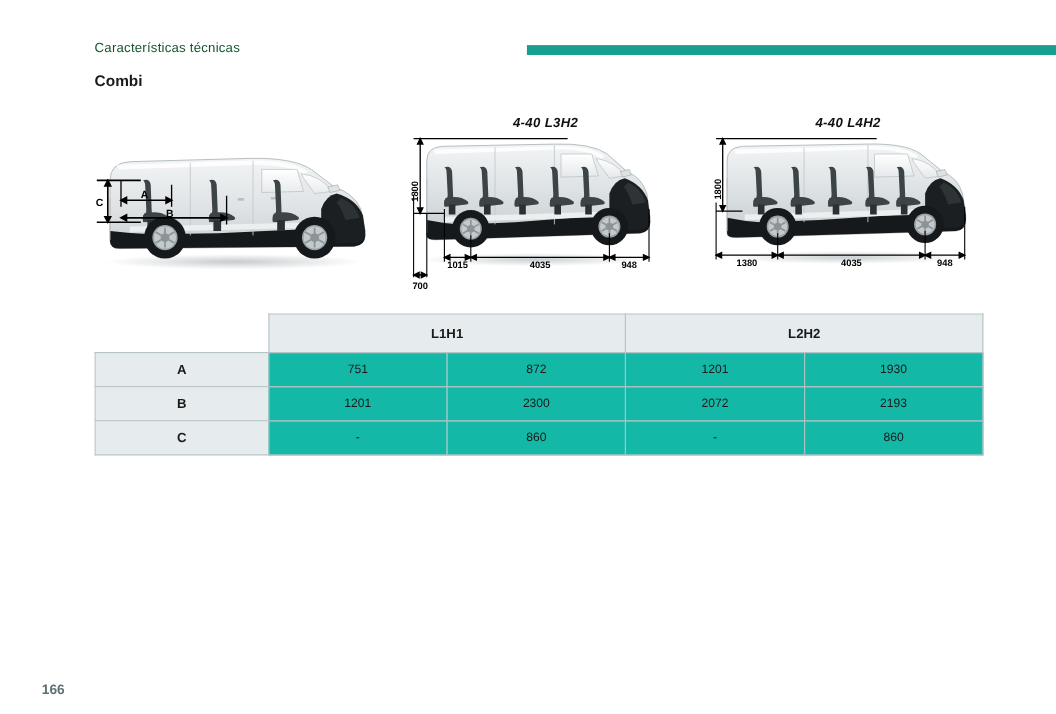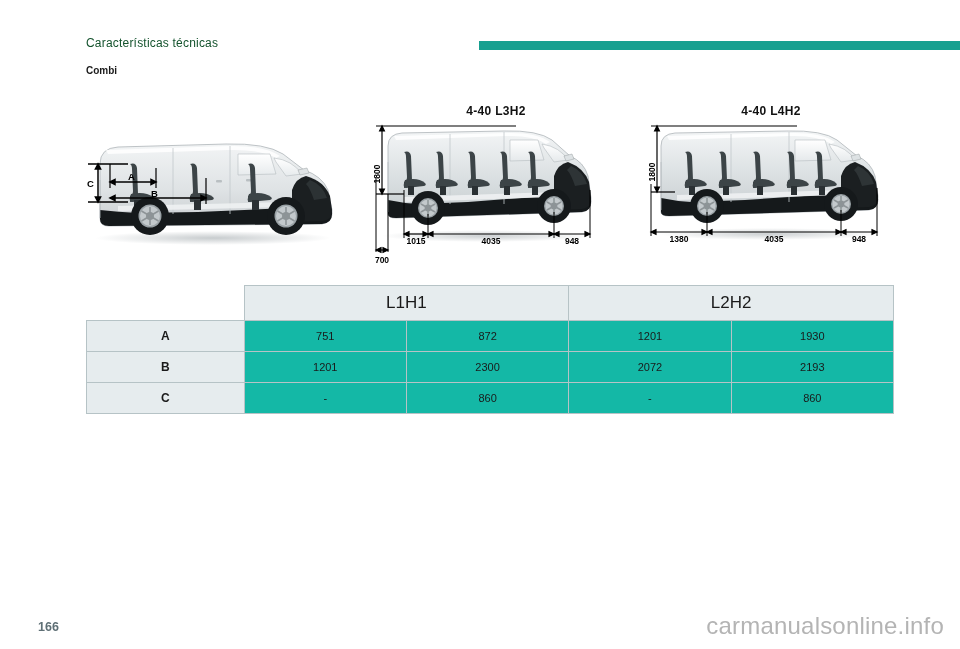--- a/index.html
+++ b/index.html
@@ -17,28 +17,28 @@
     position:absolute;left:86px;top:36px;
     font-size:12px;color:#14532d;letter-spacing:.2px;
     white-space:nowrap;
   }
   .header-rule{
     position:absolute;left:479px;top:41px;width:481px;height:9px;
     background:#17a090;
   }
   .section-title{
     position:absolute;left:86px;top:65px;
-    font-size:10px;font-weight:bold;color:#1a1a1a;
+    font-size:14px;font-weight:bold;color:#1a1a1a;
   }
 
   
   .van-block{position:absolute;}
   .van-caption{
     position:absolute;font-size:12px;font-weight:bold;color:#111;
-    white-space:nowrap;text-align:center;letter-spacing:.3px;
+    white-space:nowrap;text-align:center;letter-spacing:.3px;font-style:italic;
   }
 
   
   .van-svg{display:block;}
 
   
   .spec-table{
     position:absolute;left:86px;top:285px;
     border-collapse:collapse;
     width:808px;
@@ -47,21 +47,21 @@
     border:1px solid #b6c3c6;
     height:30px;
     text-align:center;
     vertical-align:middle;
     font-size:11px;
     color:#1a1a1a;
     padding:0 4px;
   }
   .spec-table .corner{border:none;background:transparent;width:158px;}
   .spec-table th.grouphead{
-    background:#e6ecee;font-weight:normal;font-size:17px;height:34px;
+    background:#e6ecee;font-weight:bold;font-size:12px;height:34px;
   }
   .spec-table td.rowlabel{
     background:#e6ecee;font-weight:bold;font-size:12px;width:158px;
   }
   .spec-table td.val{background:#14b8a6;width:162px;}
 
   
   .page-number{
     position:absolute;left:38px;top:605px;
     font-size:12.5px;font-weight:bold;color:#5f7076;margin-top:15px;
@@ -476,15 +476,14 @@
         <td class="rowlabel">C</td>
         <td class="val">-</td>
         <td class="val">860</td>
         <td class="val">-</td>
         <td class="val">860</td>
       </tr>
     </tbody>
   </table>
 
   <div class="page-number">166</div>
-  <div class="watermark">carmanualsonline.info</div>
 
 </div>
 
 </body></html>

